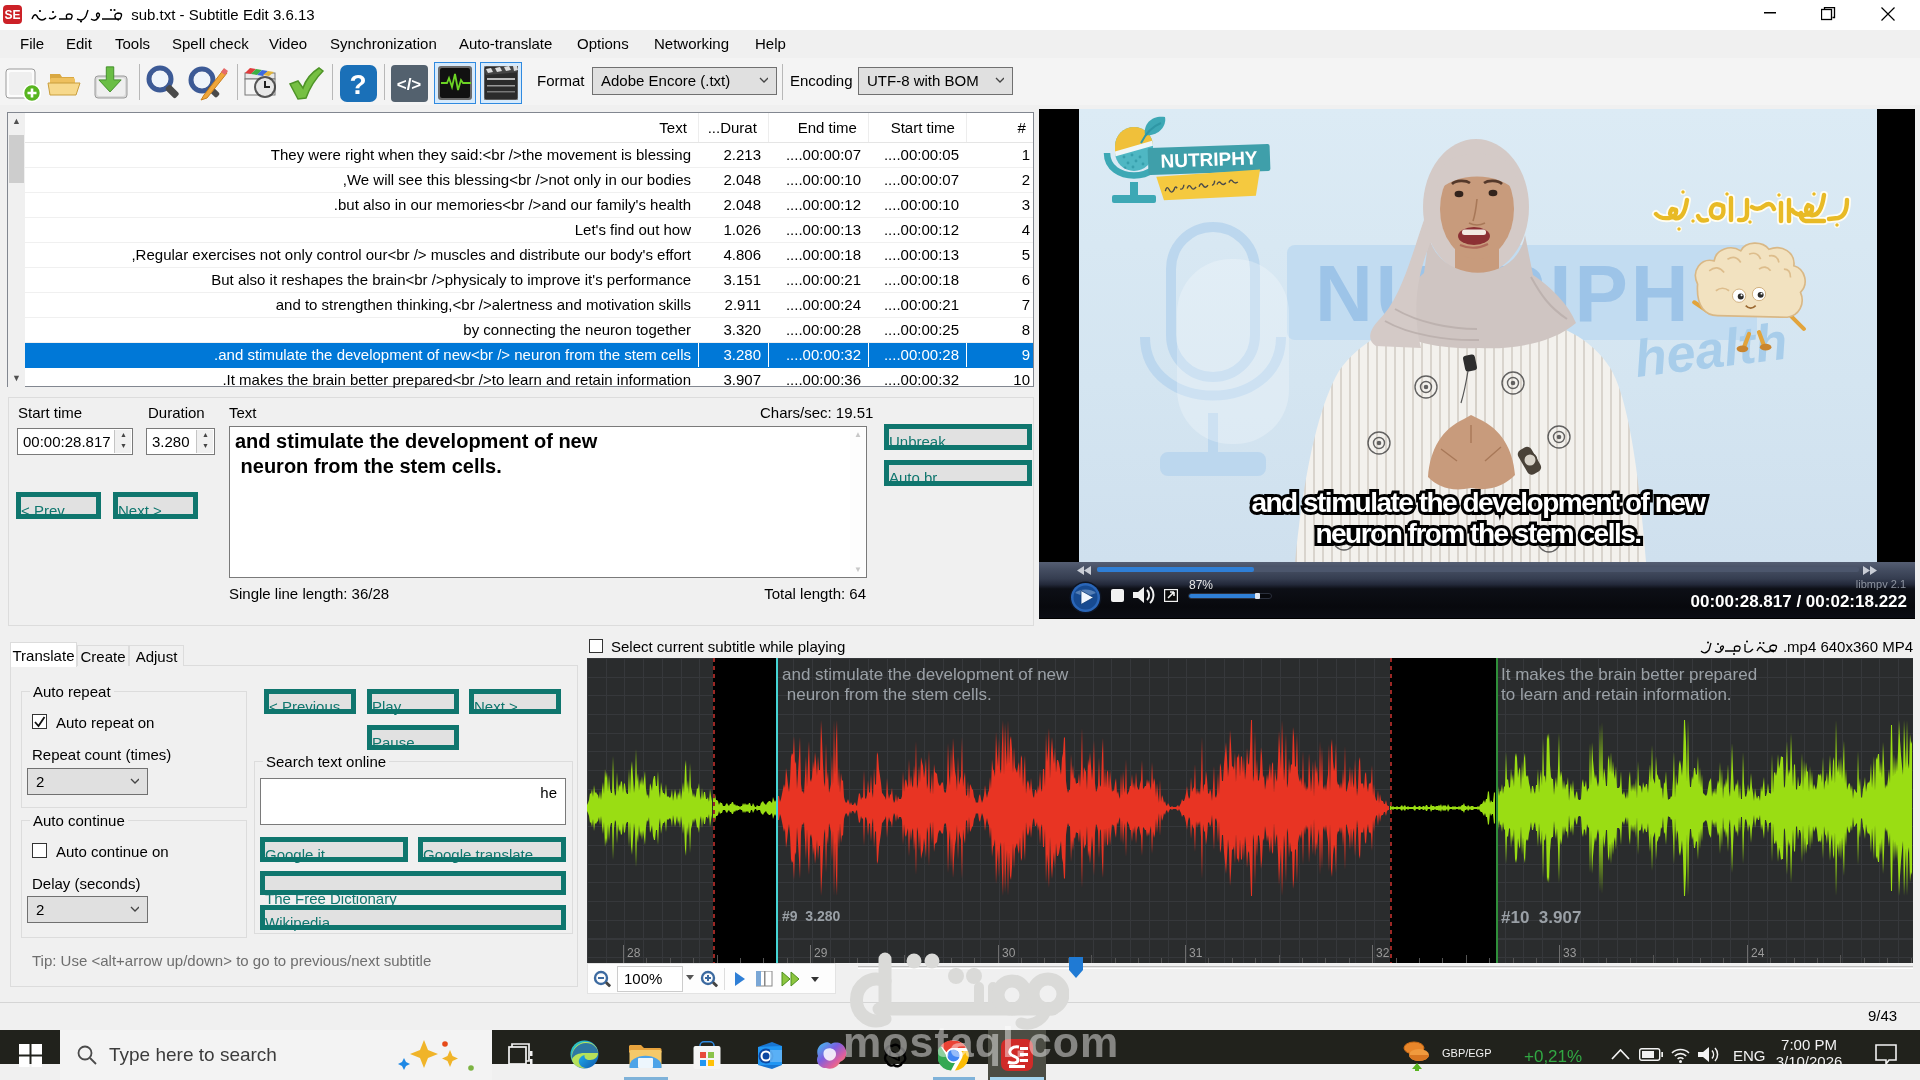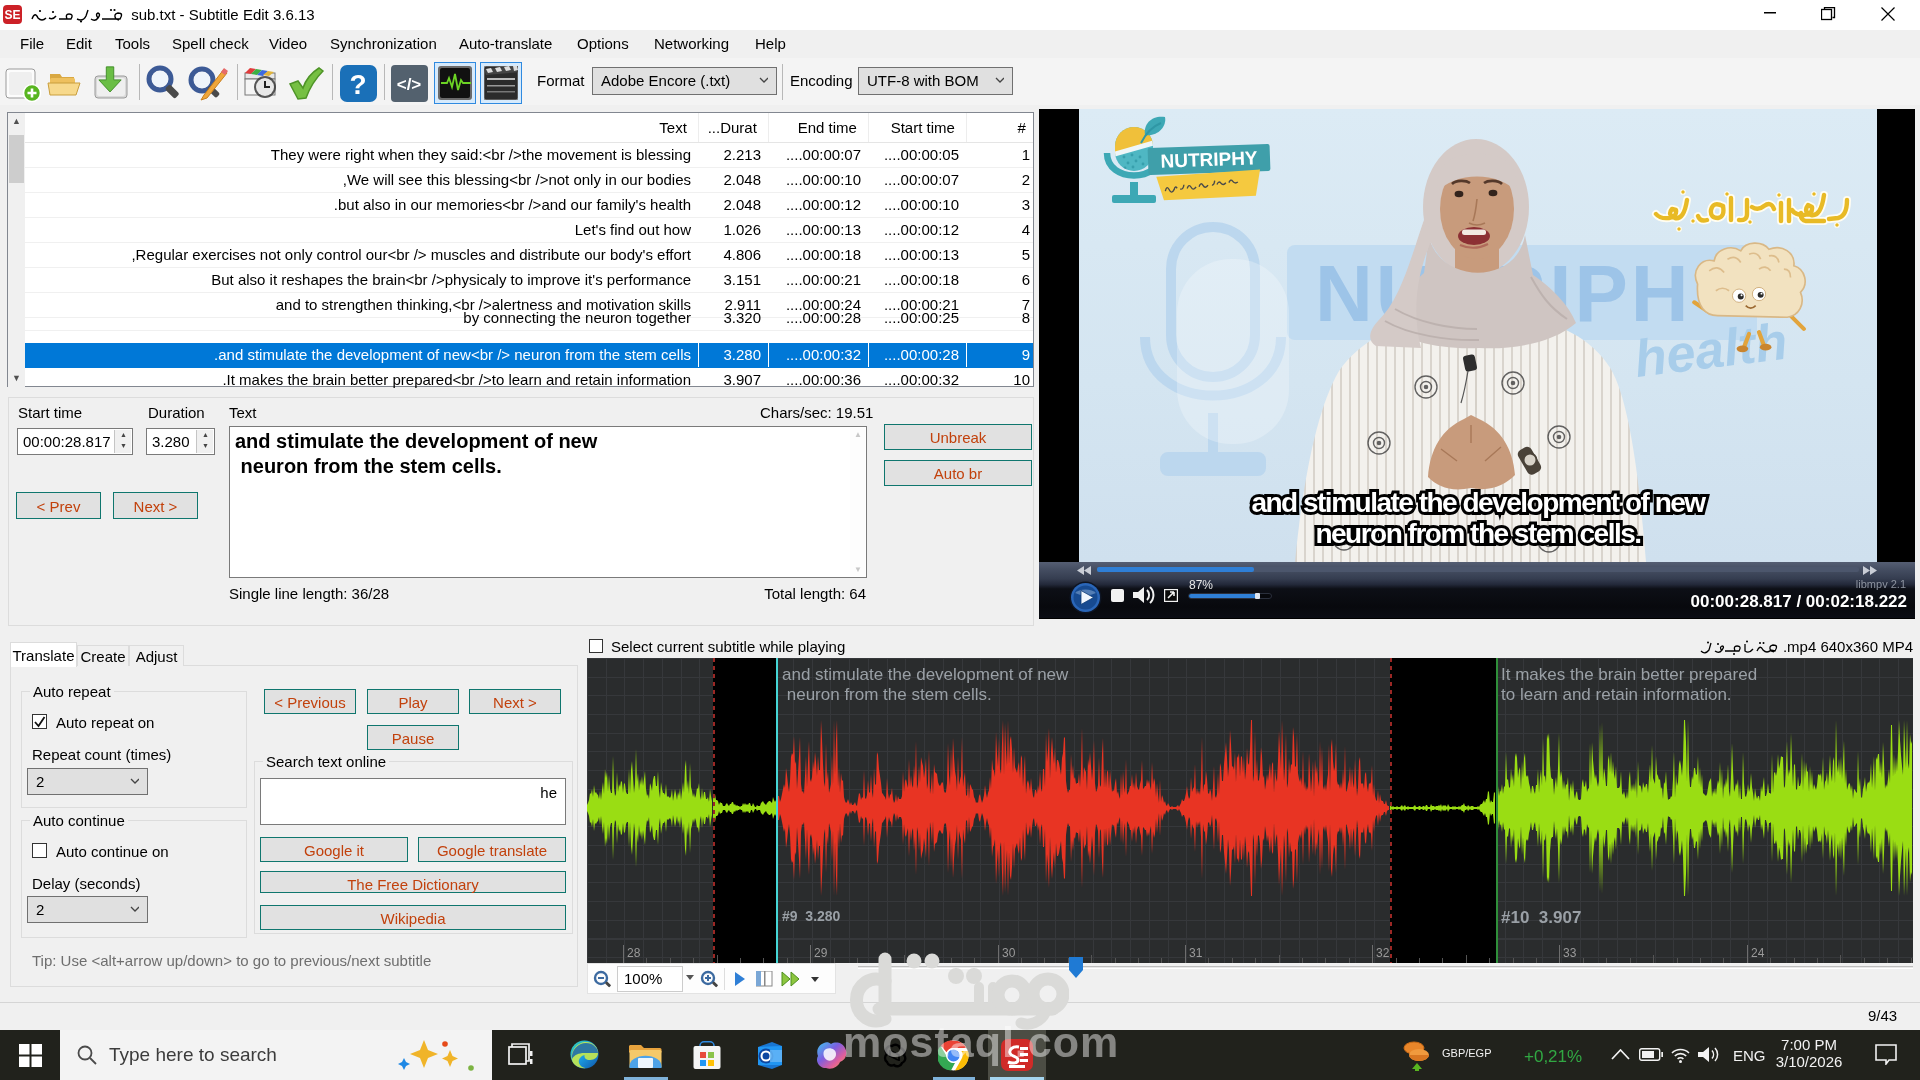--- a/index.html
+++ b/index.html
@@ -21,26 +21,26 @@
 #listview { left:7px; top:112px; width:1027px; height:275px; background:#fff; border:1px solid #828790; }
 .lv-scroll { position:absolute; left:0; top:0; width:17px; height:274px; background:#f0f0f0; }
 .lv-header { position:absolute; left:17px; top:0; right:0; height:25px; background:#fff; border-bottom:1px solid #e5e5e5; font-size:15px; }
 .hcell { position:absolute; top:3px; text-align:right; color:#000; }
 .lv-row { position:absolute; left:17px; height:25px; right:0; font-size:15px; color:#000; border-bottom:1px solid #f0f0f0; }
 .cell { position:absolute; top:3px; text-align:right; white-space:nowrap; }
 .colsep { position:absolute; top:0; bottom:0; width:1px; background:#ededed; }
 
 .lbl { position:absolute; font-size:15px; color:#000; white-space:nowrap; }
 .spin { position:absolute; background:#fff; border:1px solid #7a7a7a; font-size:15px; white-space:nowrap; }
-.btn { position:absolute; background:#e1e1e1; border:1px solid #0f766e; font-size:15px; color:#c2410c; text-align:center; white-space:nowrap; }
+.btn { position:absolute; background:#e1e1e1; border:5px solid #0f766e; font-size:15px; color:#0f766e; white-space:nowrap; }
 
 .grp { position:absolute; border:1px solid #dcdcdc; }
 .grp-l { position:absolute; font-size:15px; color:#000; background:#f0f0f0; padding:0 3px; white-space:nowrap; }
 
-#taskbar { left:0; top:1030px; width:1920px; height:50px; background:#21221c; }
+#taskbar { left:0; top:1030px; width:1920px; height:34px; background:#21221c; }
 </style>
 </head>
 <body>
 
 <div class="abs" id="titlebar">
   <svg class="abs" style="left:3px;top:5px" width="19" height="19">
       <rect x="0" y="0" width="19" height="19" rx="4" fill="#cc2127"></rect>
       <text x="9.5" y="14" font-size="12" font-weight="bold" fill="#fff" text-anchor="middle">SE</text>
     </svg>
   <div class="abs" id="title-text"><svg width="100" height="16" style="vertical-align:-3px">
@@ -222,21 +222,21 @@
       <div class="cell" style="left:843px;width:91px">....00:00:18</div>
       <div class="cell" style="left:941px;width:64px">6</div>
     </div>
 <div class="lv-row" style="top:180px;">
       <div class="cell" style="left:0px;width:666px">and to strengthen thinking,&lt;br /&gt;alertness and motivation skills</div>
       <div class="cell" style="left:673px;width:63px">2.911</div>
       <div class="cell" style="left:743px;width:93px">....00:00:24</div>
       <div class="cell" style="left:843px;width:91px">....00:00:21</div>
       <div class="cell" style="left:941px;width:64px">7</div>
     </div>
-<div class="lv-row" style="top:193px;">
+<div class="lv-row" style="top:205px;">
       <div class="cell" style="left:0px;width:666px">by connecting the neuron together</div>
       <div class="cell" style="left:673px;width:63px">3.320</div>
       <div class="cell" style="left:743px;width:93px">....00:00:28</div>
       <div class="cell" style="left:843px;width:91px">....00:00:25</div>
       <div class="cell" style="left:941px;width:64px">8</div>
     </div>
 <div class="lv-row" style="top:230px;background:#0078d7;color:#fff;border-bottom:1px solid #0078d7;">
       <div class="cell" style="left:0px;width:666px">.and stimulate the development of new&lt;br /&gt; neuron from the stem cells</div>
       <div class="cell" style="left:673px;width:63px">3.280</div>
       <div class="cell" style="left:743px;width:93px">....00:00:32</div>
@@ -324,21 +324,21 @@
   <div class="btn" style="left:367px;top:689px;width:92px;height:25px;padding-top:4px">Play</div>
   <div class="btn" style="left:469px;top:689px;width:92px;height:25px;padding-top:4px">Next &gt;</div>
   <div class="btn" style="left:367px;top:725px;width:92px;height:25px;padding-top:4px">Pause</div>
   <div class="grp" style="left:254px;top:761px;width:319px;height:173px"></div>
   <span class="grp-l" style="left:263px;top:753px">Search text online</span>
   <div class="spin" style="left:260px;top:778px;width:306px;height:47px">
       <span style="position:absolute;right:8px;top:5px">he</span>
     </div>
   <div class="btn" style="left:260px;top:837px;width:148px;height:25px;padding-top:4px">Google it</div>
   <div class="btn" style="left:418px;top:837px;width:148px;height:25px;padding-top:4px">Google translate</div>
-  <div class="btn" style="left:260px;top:871px;width:306px;height:22px;padding-top:4px">The Free Dictionary</div>
+  <div class="btn" style="left:260px;top:871px;width:306px;height:14px;padding-top:14px">The Free Dictionary</div>
   <div class="btn" style="left:260px;top:905px;width:306px;height:25px;padding-top:4px">Wikipedia</div>
 </div>
 
 <div class="abs" id="wavepanel" style="left:0;top:0;width:1920px;height:0">
   <div class="abs" style="left:589px;top:639px;width:14px;height:14px;background:#fff;border:1px solid #333"></div>
   <span class="lbl" style="left:611px;top:638px">Select current subtitle while playing</span>
   <span class="lbl" style="left:1620px;top:638px;width:293px;text-align:right"><svg width="86" height="15" style="vertical-align:-3px">
         <path d="M4 11 q4 4 8 -1 l2 -7 M18 11 q4 3 7 -1 q3 -4 0 -4 q-3 1 0 5 M28 11 h14 q3 -5 -2 -5 q-4 0 -2 5 M48 4 l0 7 q4 3 8 -2 M60 11 q3 -7 6 -1 q4 4 8 0 l4 1 q4 -6 -2 -6 q-5 1 -2 6 l3 1" stroke="#000" stroke-width="1.3" fill="none"></path>
         <circle cx="11" cy="2.5" r="1"></circle>
         <circle cx="21" cy="4" r="1"></circle>

